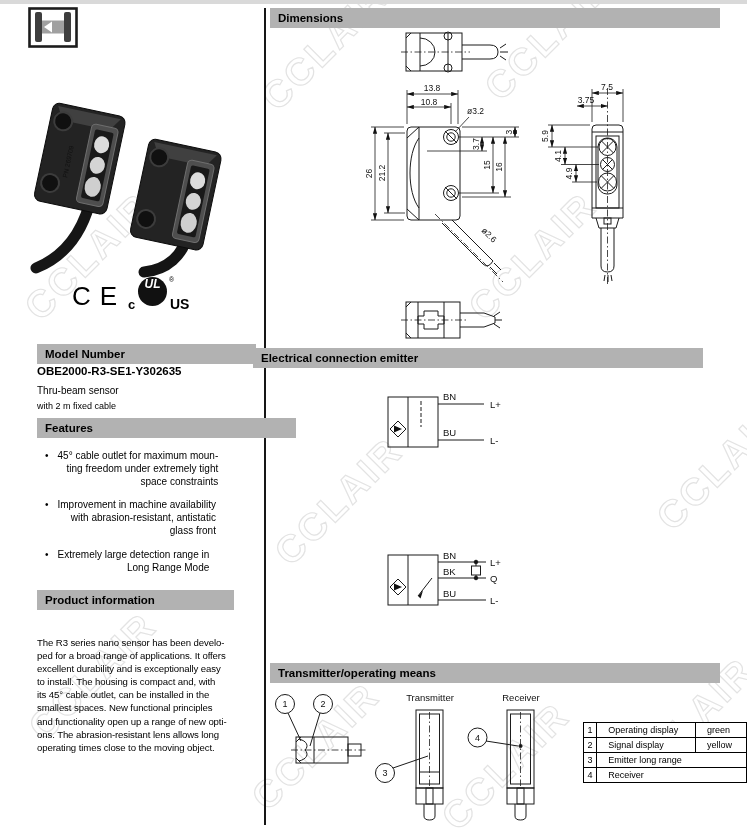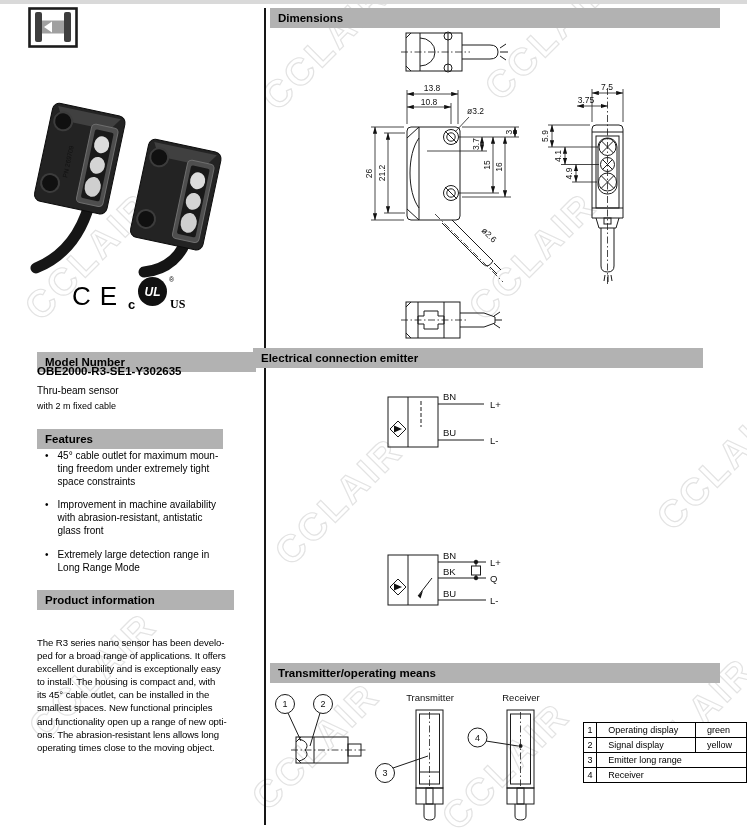--- a/index.html
+++ b/index.html
@@ -9,35 +9,35 @@
   .wm{position:absolute;z-index:0;font-weight:bold;font-size:38px;letter-spacing:3px;
       color:rgba(255,255,255,0);-webkit-text-stroke:1.2px #e3e3e3;transform:rotate(-45deg);
       pointer-events:none;white-space:nowrap;}
   .vline{position:absolute;left:264px;top:8px;width:2px;height:817px;background:#161616;z-index:2;}
   .bar{position:absolute;height:20px;background:#b2b2b2;font-size:11.5px;font-weight:bold;
        line-height:20px;padding-left:8px;box-sizing:border-box;z-index:3;}
   .txt{position:absolute;z-index:3;}
   .model-no{font-weight:bold;font-size:11.5px;}
   .sensor-type{font-size:10px;}
   .cable-note{font-size:9px;}
-  .feat{position:absolute;left:45px;width:205px;display:flex;font-size:10px;line-height:12.8px;z-index:3;}
+  .feat{position:absolute;left:45px;width:205px;display:flex;font-size:10px;line-height:12.8px;z-index:3;text-align:right;}
   .feat .dot{margin-right:9px;}
   .feat .dot::before{content:"•";}
   .feat .ftext{white-space:pre-line;}
   .pinfo{position:absolute;left:37px;top:636px;width:225px;font-size:9.6px;line-height:13.1px;
          white-space:pre-line;z-index:3;letter-spacing:-0.1px;}
   .ce{position:absolute;left:72px;top:281px;font-size:26px;letter-spacing:9px;
       font-family:Liberation Sans, sans-serif;z-index:3;}
   .ulmark{position:absolute;left:128px;top:276px;width:62px;height:40px;z-index:3;}
   .ul-c{position:absolute;left:0;bottom:4px;font-weight:bold;font-size:13px;}
   .ul-circle{position:absolute;left:10px;top:1px;width:29px;height:29px;background:#111;
-             border-radius:50%;display:flex;align-items:center;justify-content:center;}
+             border-radius:50%;display:flex;align-items:flex-start;justify-content:center;}
   .ul-letters{color:#fff;font-weight:bold;font-style:italic;font-size:12px;}
   .ul-reg{position:absolute;left:41px;top:0;font-size:7px;}
-  .ul-us{position:absolute;left:42px;bottom:4px;font-weight:bold;font-size:12px;font-family:Liberation Serif, serif;}
+  .ul-us{position:absolute;left:42px;bottom:4px;font-weight:bold;font-size:14px;}
   svg.abs{position:absolute;z-index:2;overflow:visible;}
   svg.draw *:not(text){stroke:#1b1b1b;fill:none;stroke-width:1;}
   svg.draw .dim{stroke-width:0.8;}
   svg.draw .cl{stroke-dasharray:7 2.5 1.5 2.5;stroke-width:0.8;}
   svg text{font-family:"Liberation Sans",sans-serif;fill:#111;stroke:none !important;}
   .dimt{font-size:8.5px;}
   .wlab{font-size:9.5px;}
   .clab{font-size:9px;}
   .ind-table{position:absolute;left:583px;top:722px;z-index:3;border-collapse:collapse;
              font-size:9px;background:#fff;}
@@ -106,26 +106,26 @@
   <div class="ce">CE</div>
   <div class="ulmark">
     <span class="ul-c">c</span>
     <span class="ul-circle">
       <span class="ul-letters">UL</span>
     </span>
     <span class="ul-reg">®</span>
     <span class="ul-us">US</span>
   </div>
 
-  <div class="bar" style="left:37px;top:352px;width:219px">Model Number</div>
+  <div class="bar" style="left:37px;top:344px;width:219px">Model Number</div>
   <div class="txt model-no" style="left:37px;top:365px">OBE2000-R3-SE1-Y302635</div>
   <div class="txt sensor-type" style="left:37px;top:385px">Thru-beam sensor</div>
   <div class="txt cable-note" style="left:37px;top:401px">with 2 m fixed cable</div>
 
-  <div class="bar" style="left:37px;top:429px;width:186px">Features</div>
+  <div class="bar" style="left:37px;top:418px;width:259px">Features</div>
   <div class="feat" style="top:450px">
     <span class="dot"></span>
     <span class="ftext">45° cable outlet for maximum moun-
 ting freedom under extremely tight
 space constraints</span>
   </div>
   <div class="feat" style="top:549px">
     <span class="dot"></span>
     <span class="ftext">Extremely large detection range in
 Long Range Mode</span>

